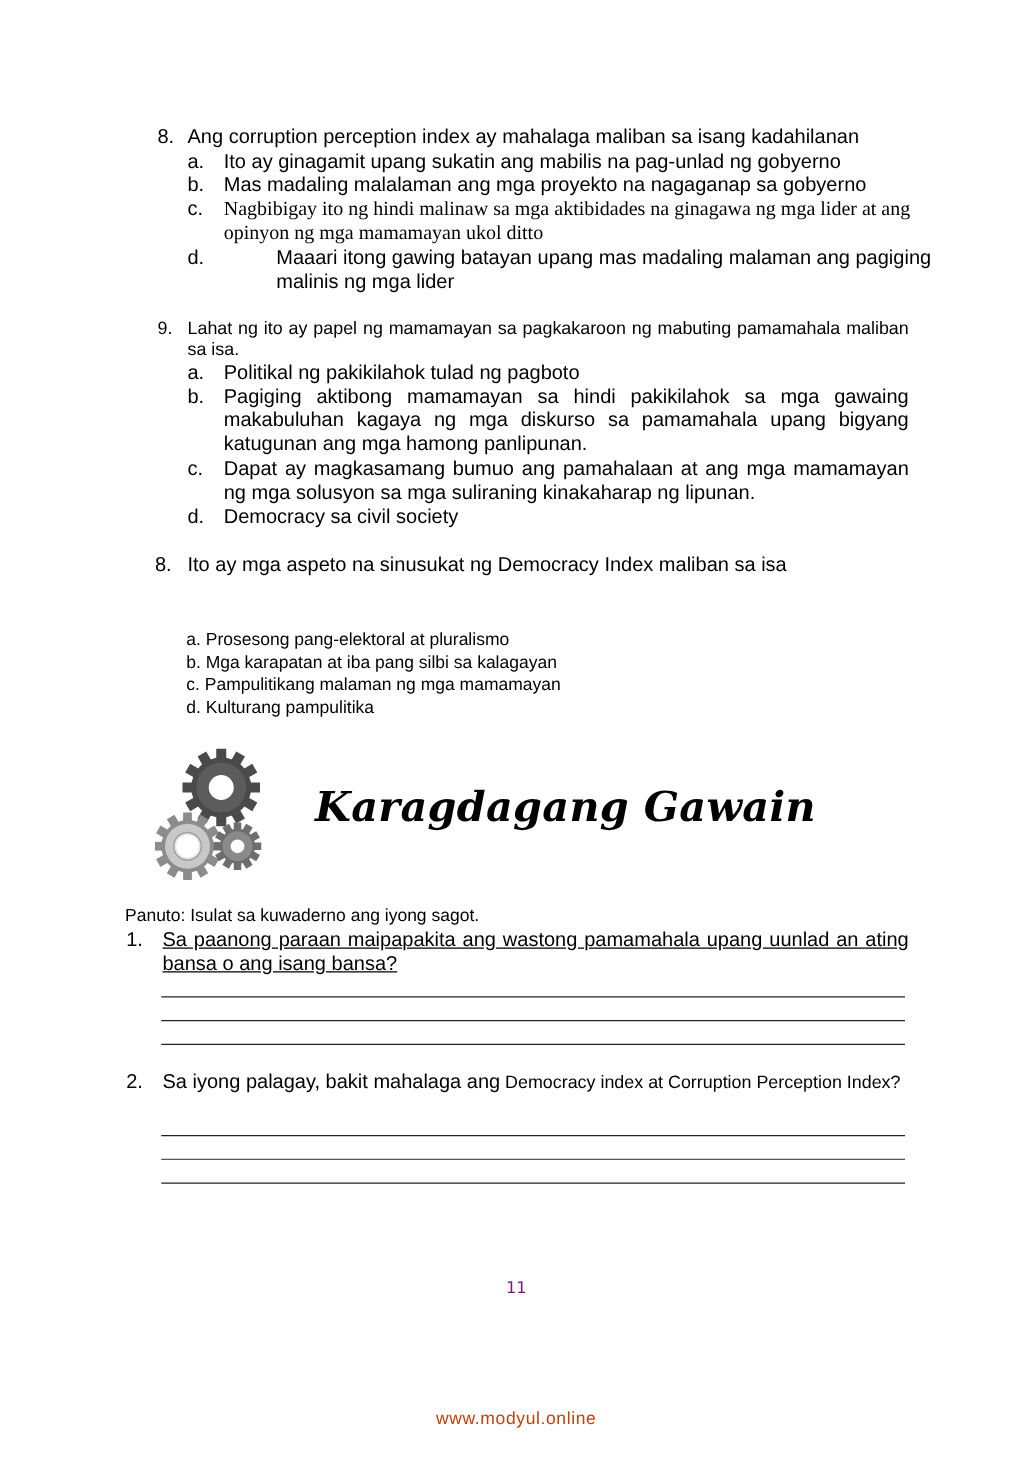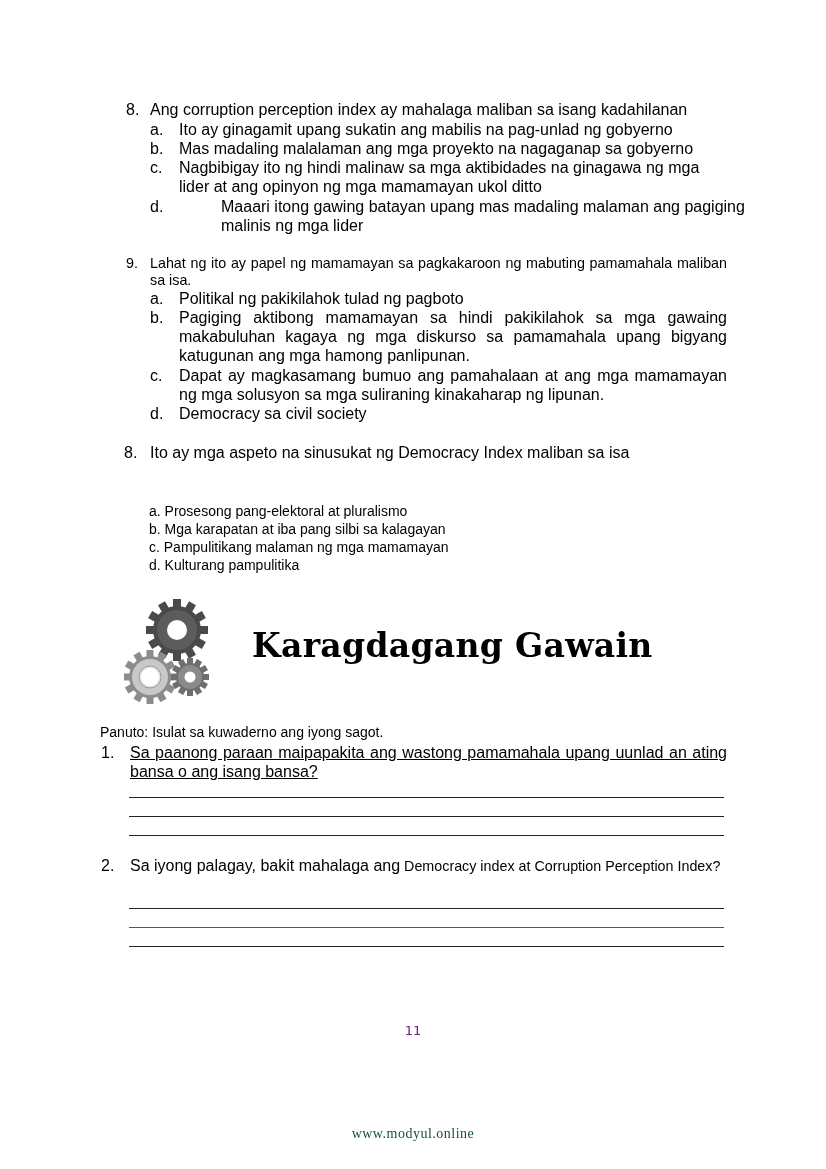--- a/index.html
+++ b/index.html
@@ -10,52 +10,52 @@
     .abs { position: absolute; }
     .q-num { position: absolute; font-size: 16px; line-height: 19px; }
     .q-text { position: absolute; font-size: 16px; line-height: 19px; }
     .opt-letter { position: absolute; font-size: 16px; line-height: 19px; }
     .opt-text { position: absolute; font-size: 16px; line-height: 19px; }
     .justify { text-align: justify; text-align-last: left; }
     .small { font-size: 14px; line-height: 18px; margin-top: 41px; }
     .small-q { font-size: 14.3px; line-height: 17px; }
     .title {
       position: absolute; left: 252px; top: 626px;
-      font-family: "DejaVu Serif", serif; font-weight: bold; 
+      font-family: "DejaVu Serif", serif; font-weight: bold; font-style: italic;
       font-size: 33px; letter-spacing: 0.3px; color: #000;
     }
     .answer-line {
       position: absolute; left: 129px; width: 595px; height: 0;
       border-top: 1px solid #222;
     }
     .answer-line.light { border-top: 1px solid #555; }
     .page-number {
       position: absolute; left: 0; width: 826px; top: 1023px; text-align: center;
       font-family: "DejaVu Sans", sans-serif; font-size: 13px; color: #701a75;
     }
     .watermark {
       position: absolute; left: 0; width: 826px; top: 1126px; text-align: center;
-      font-family: Liberation Serif, serif; font-size: 14px; color: #14532d; letter-spacing: 0.5px;
+      font-family: Liberation Sans, sans-serif; font-size: 14px; color: #c2410c; letter-spacing: 0.5px;
     }
   </style>
 </head>
 <body>
 
 <div>
   <span class="q-num" style="left:126px; top:100px;">8.</span>
   <span class="q-text" style="left:150px; top:100px; width:580px;">Ang corruption perception index ay mahalaga maliban sa isang kadahilanan</span>
 
   <span class="opt-letter" style="left:150px; top:120px;">a.</span>
   <span class="opt-text" style="left:179px; top:120px; width:550px;">Ito ay ginagamit upang sukatin ang mabilis na pag-unlad ng gobyerno</span>
 
   <span class="opt-letter" style="left:150px; top:139px;">b.</span>
   <span class="opt-text" style="left:179px; top:139px; width:550px;">Mas madaling malalaman ang mga proyekto na nagaganap sa gobyerno</span>
 
   <span class="opt-letter" style="left:150px; top:158px;">c.</span>
-  <span class="opt-text" style="left:179px; top:158px; width:550px;">Nagbibigay ito ng hindi malinaw sa mga aktibidades na ginagawa ng mga lider at ang opinyon ng mga mamamayan ukol ditto</span>
+  <span class="opt-text" style="left:179px; top:158px; width:550px;font-family:Liberation Serif, serif;">Nagbibigay ito ng hindi malinaw sa mga aktibidades na ginagawa ng mga lider at ang opinyon ng mga mamamayan ukol ditto</span>
 
   <span class="opt-letter" style="left:150px; top:197px;">d.</span>
   <span class="opt-text" style="left:173px; top:197px; width:550px;margin-left:48px;">Maaari itong gawing batayan upang mas madaling malaman ang pagiging malinis ng mga lider</span>
 </div>
 
 <div>
   <span class="q-num small-q" style="left:126px; top:255px;">9.</span>
   <span class="q-text small-q justify" style="left:150px; top:255px; width:577px;">Lahat ng ito ay papel ng mamamayan sa pagkakaroon ng mabuting pamamahala maliban sa isa.</span>
 
   <span class="opt-letter" style="left:150px; top:289px;">a.</span>

